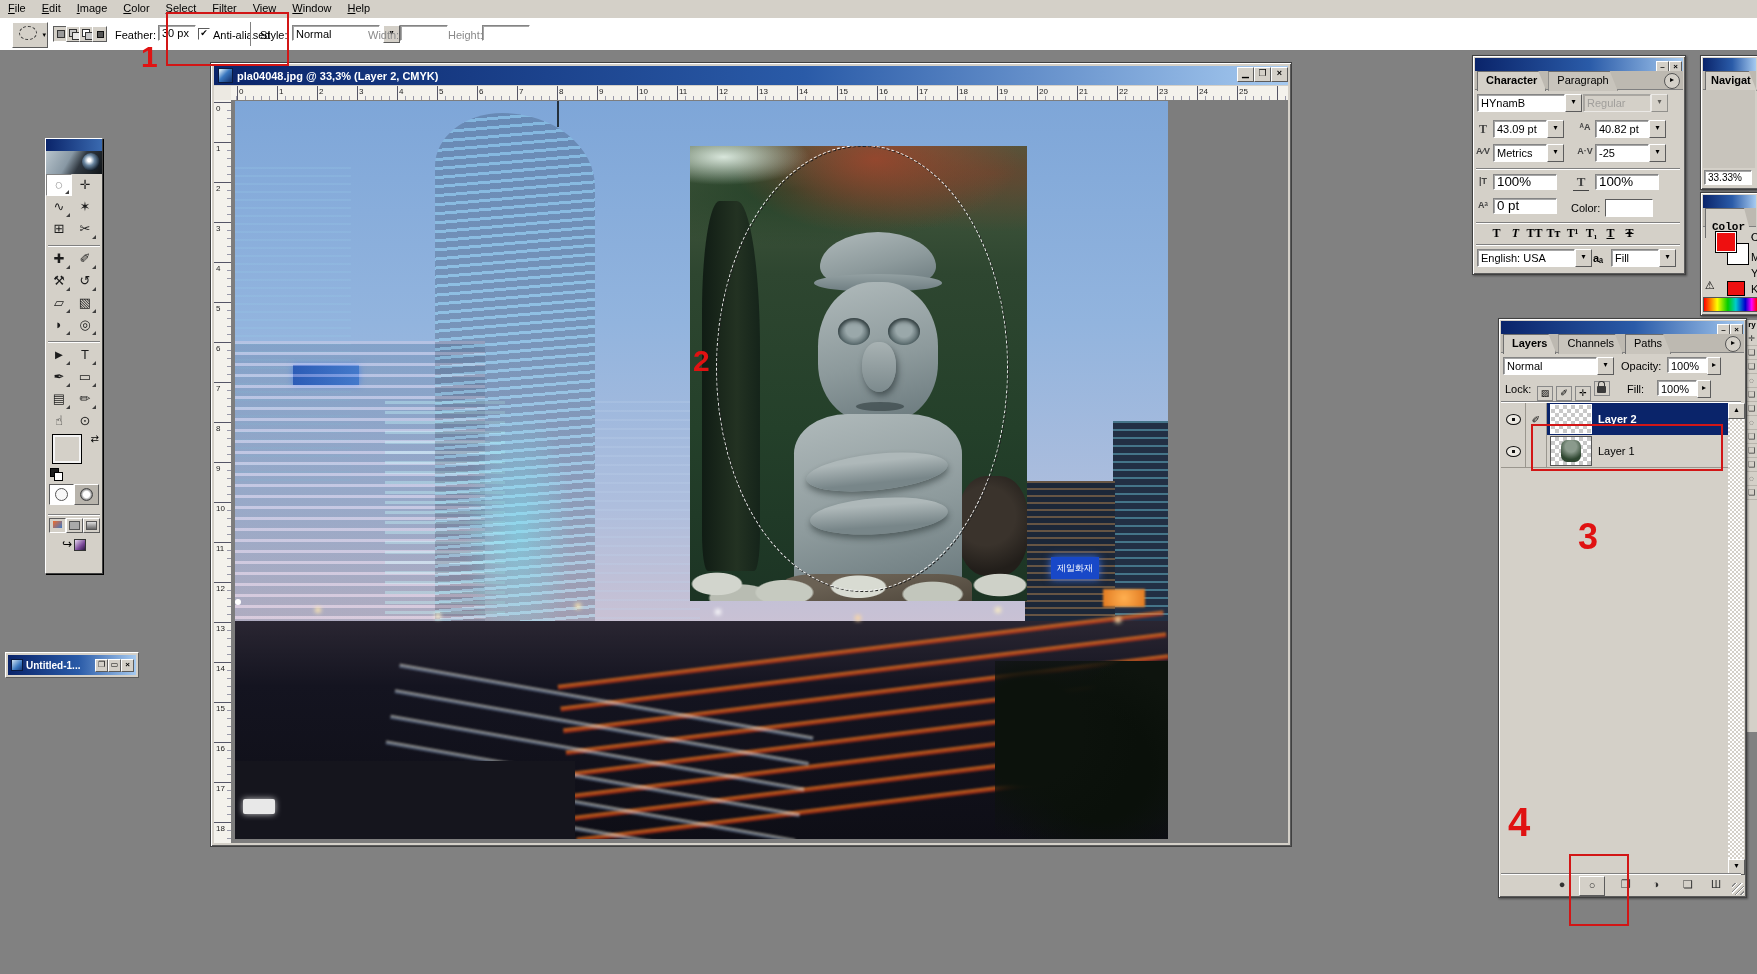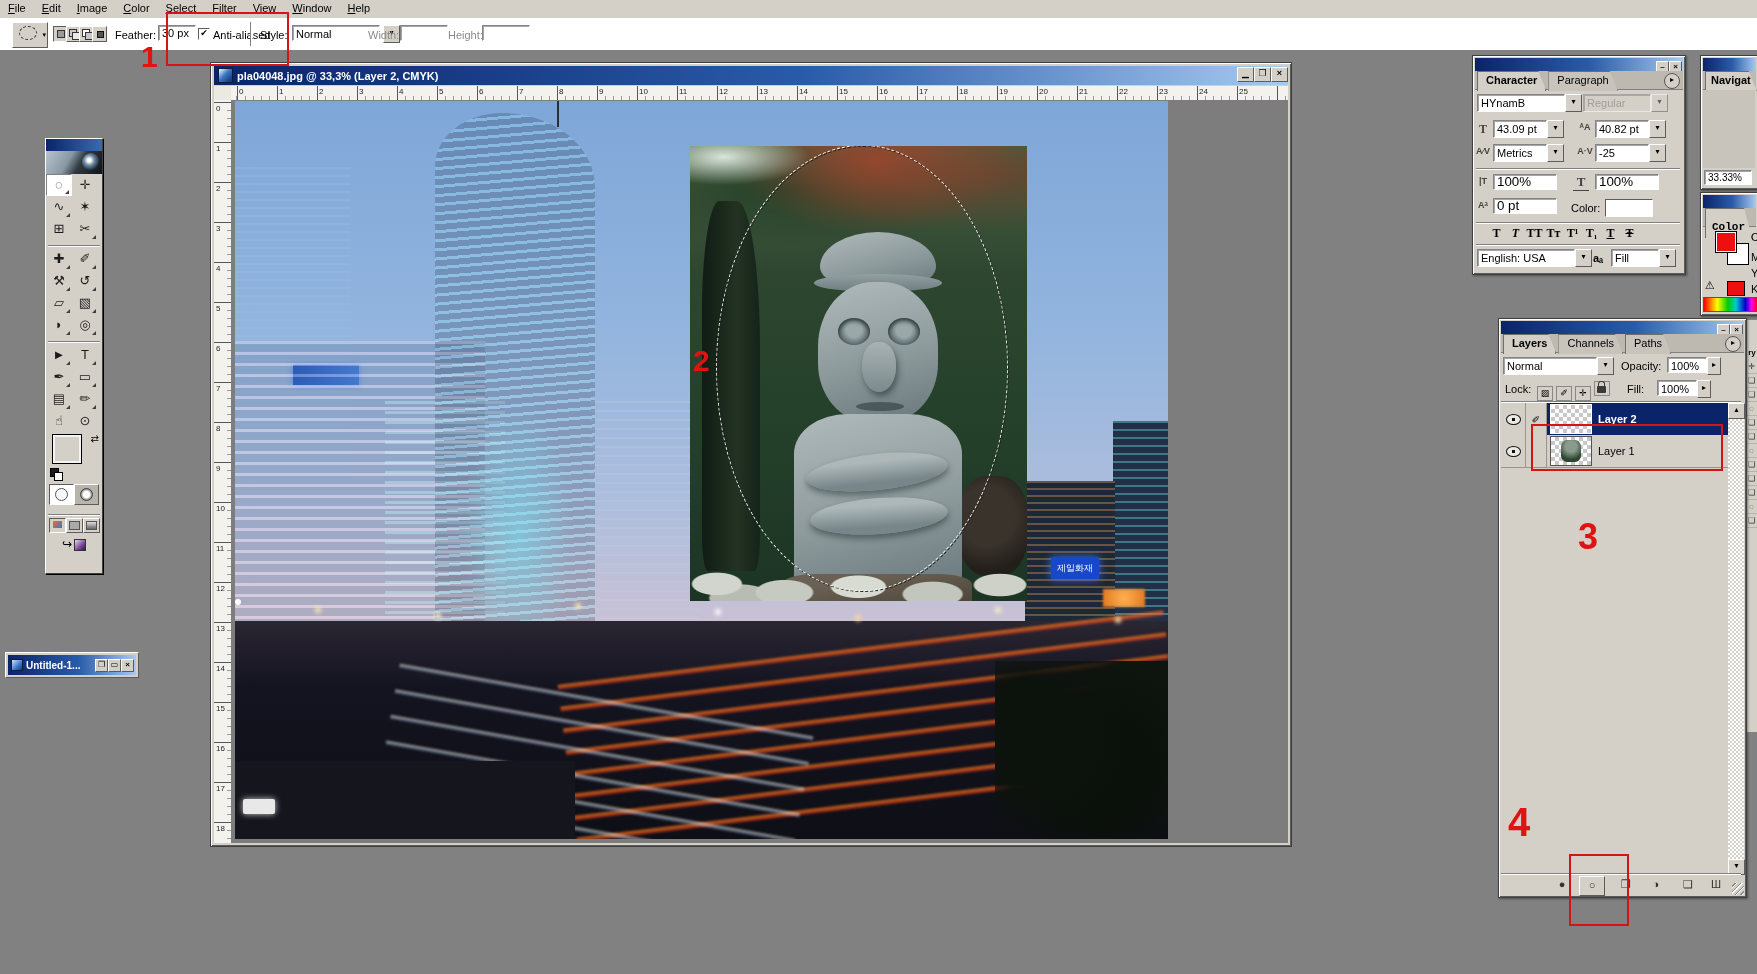--- a/index.html
+++ b/index.html
@@ -450,21 +450,21 @@
     <span class="abs" style="left:50px;top:38px;">C</span>
     <span class="abs" style="left:50px;top:58px;">M</span>
     <span class="abs" style="left:50px;top:74px;">Y</span>
     <span class="abs" style="left:50px;top:90px;">K</span>
     <span class="abs" style="left:4px;top:86px;font-size:11px;">⚠</span>
     <span class="abs" style="left:26px;top:88px;width:16px;height:13px;background:#ee1010;border:1px solid #000;"></span>
     <div class="abs" style="left:2px;top:104px;width:53px;height:13px;border:1px solid #555;background:linear-gradient(90deg,#f00,#ff0 25%,#0c0 45%,#0cc 60%,#00c 78%,#f0f 90%,#f00);"></div>
   </div>
 
   <div id="right-strip" class="abs">
-    <div style="font-size:8px;font-weight:bold;text-align:center;height:12px;margin-top:28px;">ry</div>
+    <div style="font-size:8px;font-weight:bold;text-align:center;height:12px;">ry</div>
     <div id="strip-icons">
         <div class="strip-icon">✛</div>
         <div class="strip-icon">❏</div>
         <div class="strip-icon">❏</div>
         <div class="strip-icon">◌</div>
         <div class="strip-icon">❏</div>
         <div class="strip-icon">❏</div>
         <div class="strip-icon">◌</div>
         <div class="strip-icon">❏</div>
         <div class="strip-icon">❏</div>

